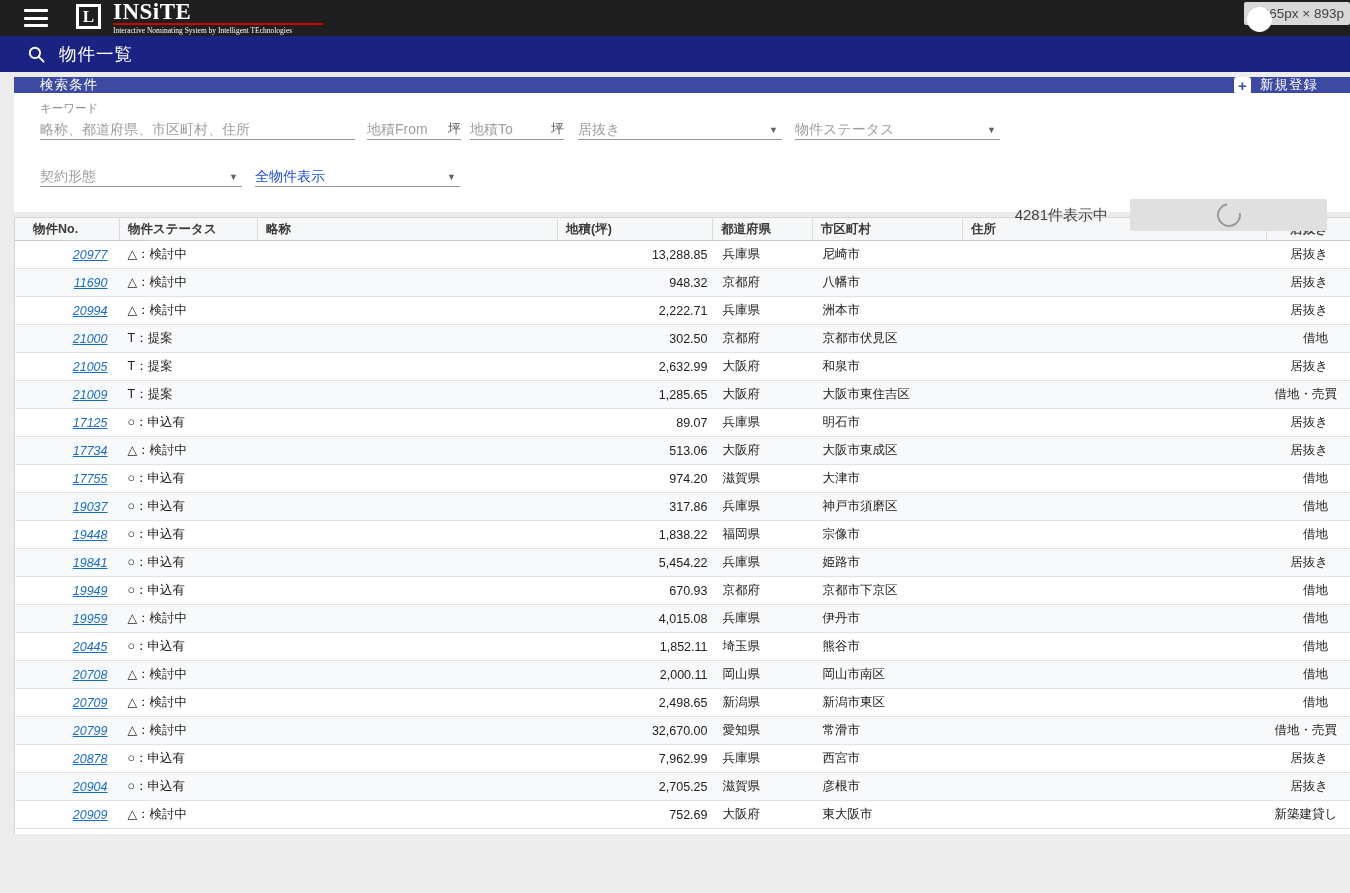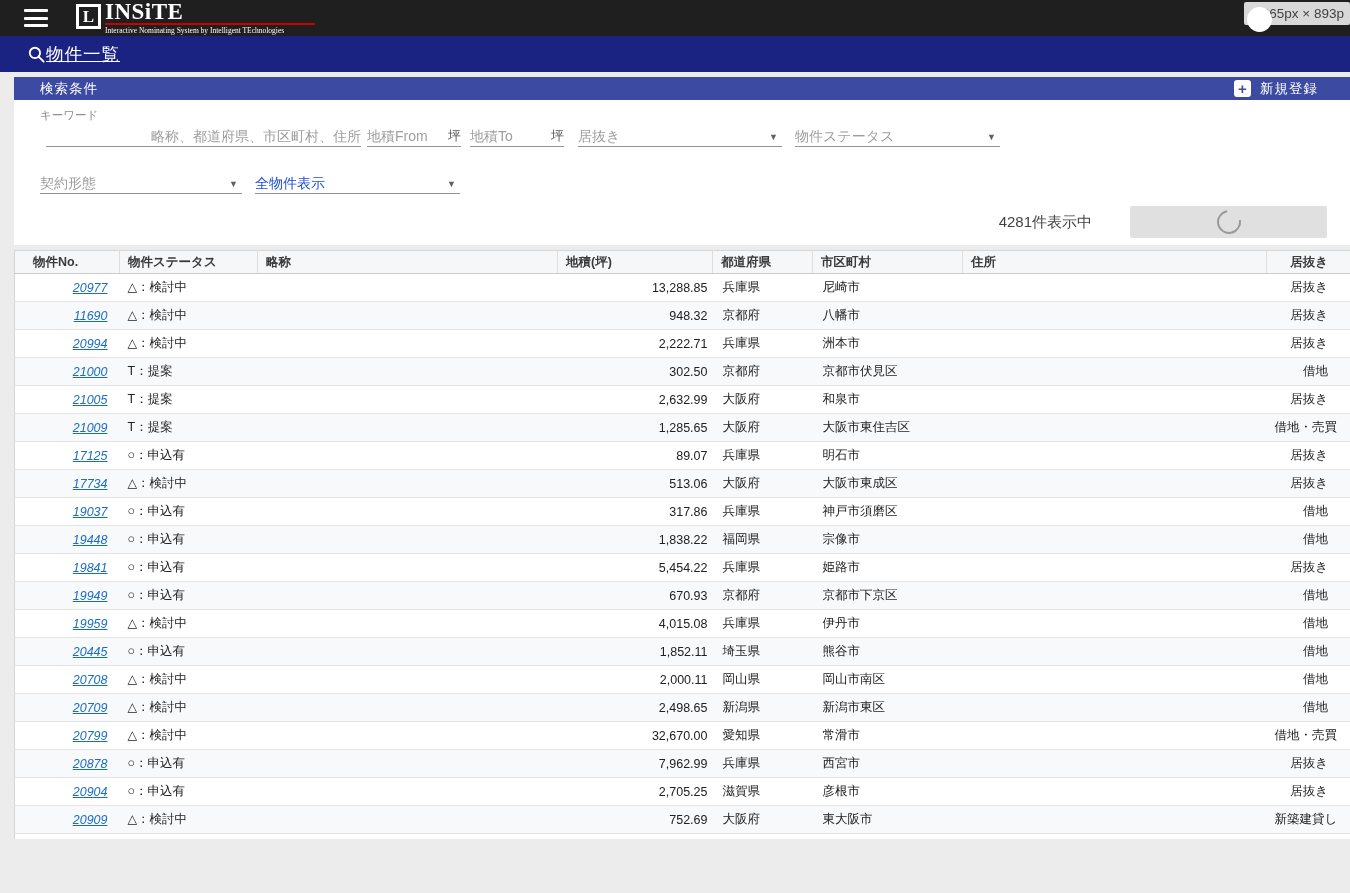--- a/index.html
+++ b/index.html
@@ -13,51 +13,51 @@
     background:var(--page-bg);
     position:relative;
   }
   
   .topbar{height:36px;background:var(--topbar);display:flex;align-items:center;position:relative;}
   .hamburger{width:46px;margin-left:14px;display:flex;flex-direction:column;gap:4.5px;cursor:pointer;padding:6px 10px;}
   .hamburger span{display:block;width:24px;height:3px;background:#fff;border-radius:1px;}
   .logo{display:flex;align-items:flex-start;margin-left:16px;position:relative;height:34px;}
   .logo-box{width:25px;height:25px;border:3px solid #fff;color:#fff;display:flex;align-items:center;justify-content:center;
     font-family:"Liberation Serif","DejaVu Serif",serif;font-weight:bold;font-size:17px;margin-top:3px;}
-  .logo-main{margin-left:4px;display:flex;flex-direction:column;}
+  .logo-main{margin-left:12px;display:flex;flex-direction:column;}
   .logo-title{color:#fff;font-family:"Liberation Serif","DejaVu Serif",serif;font-weight:bold;font-size:23px;line-height:22px;letter-spacing:.5px;}
   .logo-rule{width:210px;height:2px;background:var(--accent-red);margin-top:0px;}
   .logo-tagline{color:#fff;font-size:7.5px;margin-top:1px;white-space:nowrap;font-family:"Liberation Serif","DejaVu Serif",serif;}
   
   .dim-badge{position:absolute;top:2px;right:0;background:#d9d9d9;color:#424242;font-size:13.5px;
     padding:4px 6px 4px 10px;border-radius:2px;z-index:5;}
   .dim-circle{position:absolute;top:7px;right:78px;width:25px;height:25px;border-radius:50%;background:#fff;z-index:6;}
   
   .navbar{height:36px;background:var(--navy);display:flex;align-items:center;color:#fff;}
   .navbar .search-ic{margin-left:27px;display:flex;align-items:center;}
-  .navbar h1{font-size:17.5px;font-weight:400;letter-spacing:1px;text-decoration:underline;}
+  .navbar h1{font-size:17.5px;font-weight:400;margin-left:13px;letter-spacing:1px;}
   
   .content{margin-left:14px;}
   .gap5{height:5px;}
-  .panel-header{height:23px;background:var(--indigo);display:flex;align-items:center;justify-content:space-between;color:#fff;}
+  .panel-header{height:16px;background:var(--indigo);display:flex;align-items:center;justify-content:space-between;color:#fff;}
   .panel-header .ph-title{font-size:13.5px;padding-left:26px;letter-spacing:1px;}
   .new-btn{display:flex;align-items:center;gap:9px;margin-right:32px;cursor:pointer;}
   .plus-box{width:17px;height:17px;background:#fff;border-radius:3px;color:var(--indigo);
     display:flex;align-items:center;justify-content:center;font-size:15px;font-weight:bold;line-height:1;}
   .new-btn span.lbl{font-size:13.5px;letter-spacing:1px;}
   
-  .panel{background:#fff;height:145px;position:relative;font-size:14px;}
+  .panel{background:#fff;height:119px;position:relative;font-size:14px;}
   .fld{position:absolute;border-bottom:1px solid #949494;}
   .fld .ph{color:#9e9e9e;font-size:14px;line-height:20px;}
   .fld .val{color:#1d4ed8;font-size:14px;line-height:20px;}
   .mini-label{position:absolute;color:#8b8b8b;font-size:11.5px;}
   .suffix{color:#555;font-size:13px;float:right;line-height:20px;}
   .sel{display:flex;align-items:flex-end;justify-content:space-between;cursor:pointer;}
   .arrow{color:#616161;font-size:9px;line-height:18px;margin-right:4px;}
-  .count-row{position:absolute;right:23px;top:106px;display:flex;align-items:center;gap:38px;}
+  .count-row{position:absolute;right:23px;top:106px;display:flex;align-items:center;gap:22px;}
   .count-txt{color:#424242;font-size:15px;}
   .load-btn{width:197px;height:32px;background:#e0e0e0;border-radius:2px;display:flex;align-items:center;justify-content:center;cursor:pointer;}
   .spinner{width:24px;height:24px;border-radius:50%;border:2.5px solid #9a9a9a;border-top-color:transparent;transform:rotate(35deg);}
   
   table{border-collapse:collapse;width:1336px;background:#fff;table-layout:fixed;border:1px solid #d5d5d5;border-bottom:none;}
   thead th{background:#f6f7f8;font-size:12.5px;font-weight:bold;color:#3a3a3a;text-align:left;
     height:23px;padding:0 8px;border-bottom:1px solid #ccc;border-right:1px solid #ddd;white-space:nowrap;overflow:hidden;}
   thead th:last-child{border-right:none;}
   thead th.h-no{padding-left:18px;}
   thead th.h-fixtures{text-align:right;padding-right:22px;}
@@ -108,21 +108,21 @@
   <div class="panel-header">
     <span class="ph-title">検索条件</span>
     <div class="new-btn">
       <span class="plus-box">+</span>
       <span class="lbl">新規登録</span>
     </div>
   </div>
 
   <div class="panel">
     <span class="mini-label" style="left:26px;top:8px;">キーワード</span>
-    <div class="fld" style="left:32px;top:26px;width:315px;text-align:right;">
+    <div class="fld" style="left:26px;top:26px;width:315px;">
       <span class="ph">略称、都道府県、市区町村、住所</span>
     </div>
     <div class="fld" style="left:353px;top:26px;width:94px;">
       <span class="suffix">坪</span>
       <span class="ph">地積From</span>
     </div>
     <div class="fld" style="left:456px;top:26px;width:94px;">
       <span class="suffix">坪</span>
       <span class="ph">地積To</span>
     </div>
@@ -252,20 +252,30 @@
           <td class="c-no"><a href="#" class="prop-link">17734</a></td>
           <td class="c-status">△：検討中</td>
           <td class="c-name"></td>
           <td class="c-area">513.06</td>
           <td class="c-pref">大阪府</td>
           <td class="c-city">大阪市東成区</td>
           <td class="c-address"></td>
           <td class="c-fixtures">居抜き</td>
         </tr>
         <tr>
+          <td class="c-no"><a href="#" class="prop-link">17755</a></td>
+          <td class="c-status">○：申込有</td>
+          <td class="c-name"></td>
+          <td class="c-area">974.20</td>
+          <td class="c-pref">滋賀県</td>
+          <td class="c-city">大津市</td>
+          <td class="c-address"></td>
+          <td class="c-fixtures">借地</td>
+        </tr>
+        <tr>
           <td class="c-no"><a href="#" class="prop-link">19037</a></td>
           <td class="c-status">○：申込有</td>
           <td class="c-name"></td>
           <td class="c-area">317.86</td>
           <td class="c-pref">兵庫県</td>
           <td class="c-city">神戸市須磨区</td>
           <td class="c-address"></td>
           <td class="c-fixtures">借地</td>
         </tr>
         <tr>

